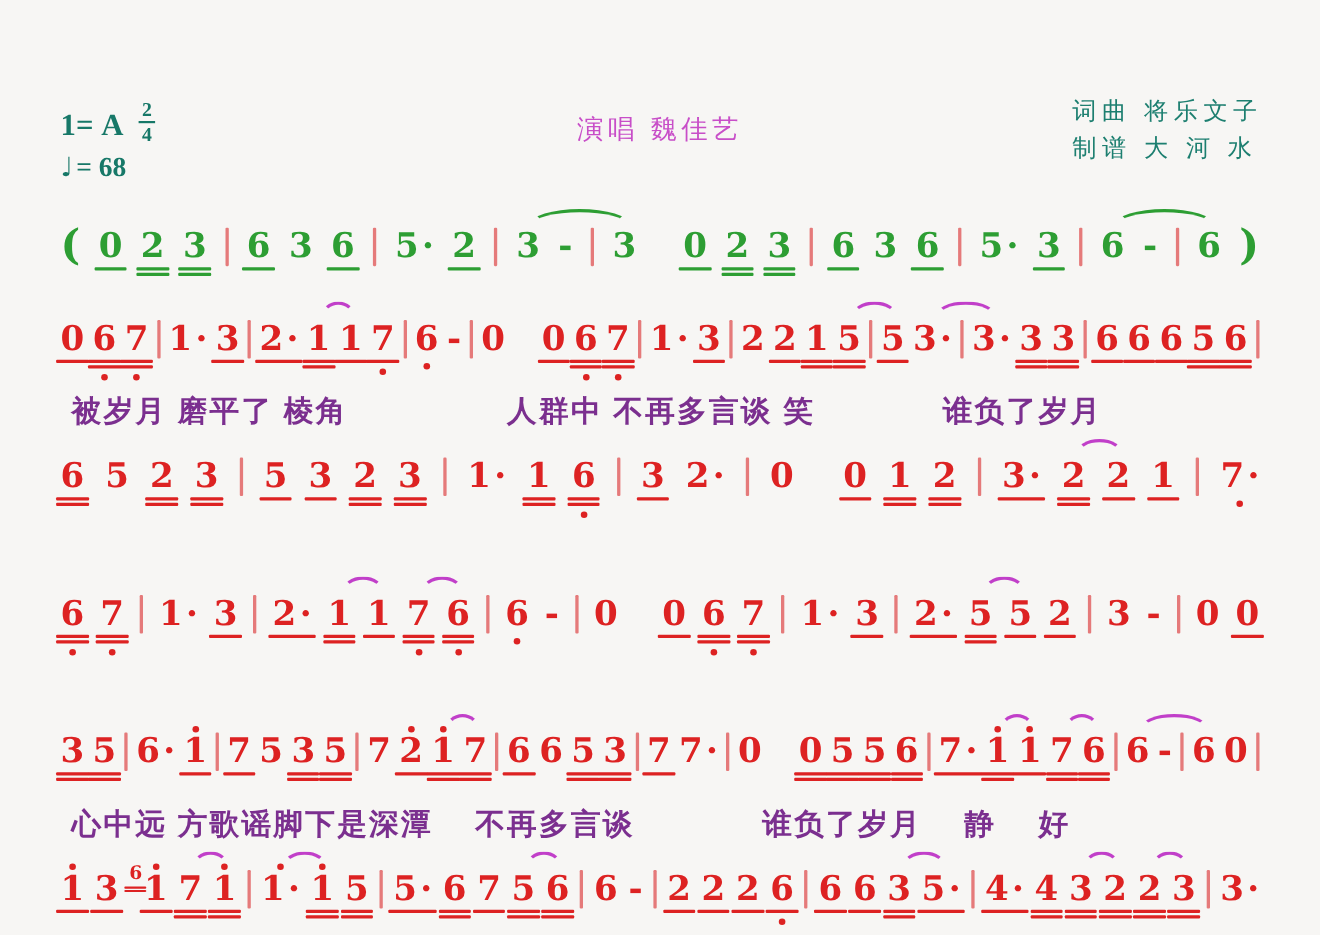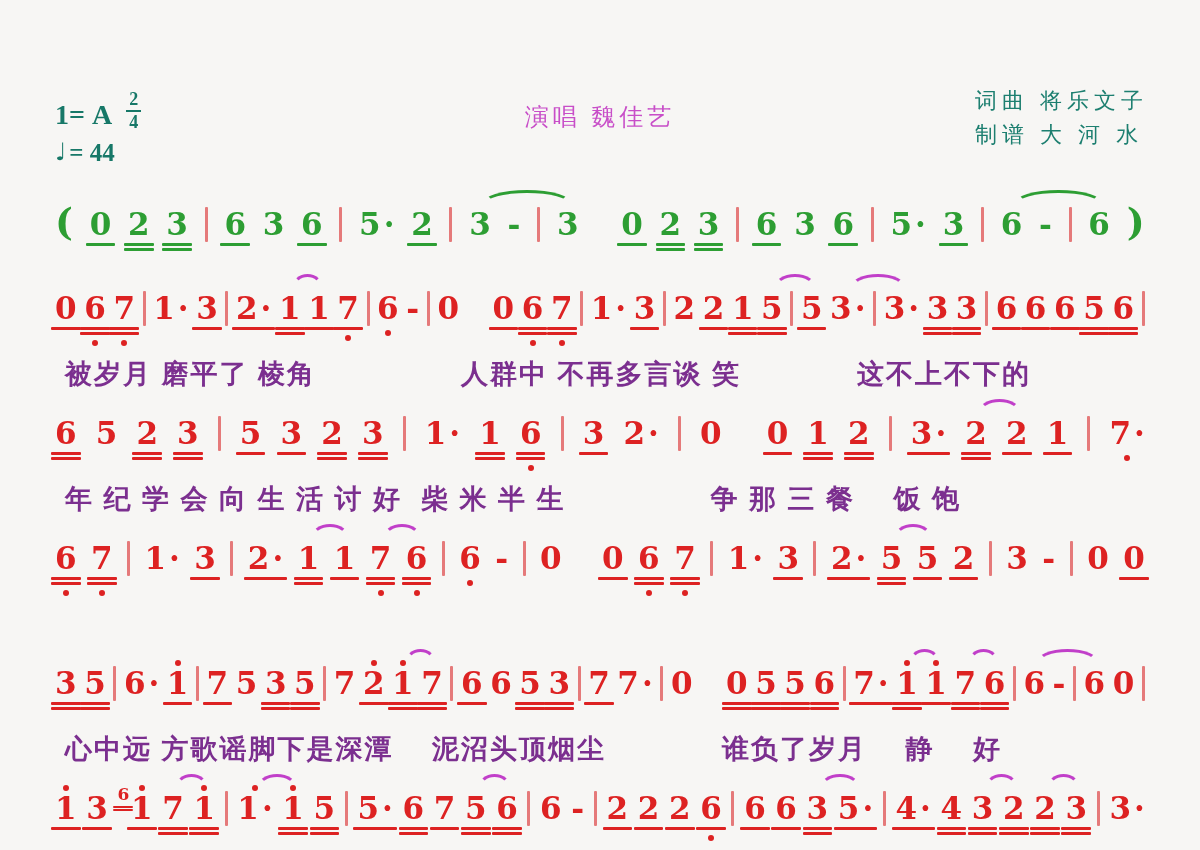--- a/index.html
+++ b/index.html
@@ -58,21 +58,21 @@
   <div class="keyblock">
     <div class="keyrow">
       <span>1=</span>&nbsp;<span>A</span>
       <span class="frac">
         <span class="fn">2</span>
         <span class="fd">4</span>
       </span>
     </div>
     <div class="temporow">
       <span class="noteglyph">♩</span>
-      <span>= 44</span>
+      <span>= 68</span>
     </div>
   </div>
 
   <div class="system" style="top:197px">
     <div class="notation" style="color: rgb(45, 158, 51);">
         <div class="paren">(</div>
         <div class="note">
           <div class="slot-top"></div>
           <div class="numrow">
             <span>0</span>
@@ -623,21 +623,21 @@
             <div class="ul"></div>
             <div class="ul"></div>
           </div>
           <div class="slot-bot"></div>
         </div>
         <div class="bar" style="background: rgb(229, 122, 122);"></div>
         <div class="arc" style="left: 237px; width: 25px; border-top-color: rgb(193, 63, 201);"></div>
         <div class="arc" style="left: 719px; width: 36px; border-top-color: rgb(193, 63, 201);"></div>
         <div class="arc" style="left: 794.5px; width: 50px; border-top-color: rgb(193, 63, 201);"></div>
       </div>
-    <div class="lyrics">被岁月 磨平了 棱角　　　　　人群中 不再多言谈 笑　　　　这不上不下的</div>
+    <div class="lyrics">被岁月 磨平了 棱角　　　　　人群中 不再多言谈 笑　　　　谁负了岁月</div>
   </div>
 
   <div class="system" style="top:406px">
     <div class="notation" style="color: rgb(221, 34, 34);">
         <div class="note">
           <div class="slot-top"></div>
           <div class="numrow">
             <span>6</span>
           </div>
           <div class="uls">
@@ -864,21 +864,20 @@
             <span>7</span>
             <span class="aug">·</span>
           </div>
           <div class="uls"></div>
           <div class="slot-bot">
             <div class="odot"></div>
           </div>
         </div>
         <div class="arc" style="left: 923px; width: 37px; border-top-color: rgb(193, 63, 201);"></div>
       </div>
-    <div class="lyrics">年 纪 学 会 向 生 活 讨 好  柴 米 半 生　　　　　争 那 三 餐　 饭 饱</div>
   </div>
 
   <div class="system" style="top:531px">
     <div class="notation" style="color: rgb(221, 34, 34);">
         <div class="note">
           <div class="slot-top"></div>
           <div class="numrow">
             <span>6</span>
           </div>
           <div class="uls">
@@ -1488,21 +1487,21 @@
           </div>
           <div class="uls"></div>
           <div class="slot-bot"></div>
         </div>
         <div class="bar" style="background: rgb(229, 122, 122);"></div>
         <div class="arc" style="left: 350px; width: 25px; border-top-color: rgb(193, 63, 201);"></div>
         <div class="arc" style="left: 854px; width: 25px; border-top-color: rgb(193, 63, 201);"></div>
         <div class="arc" style="left: 913px; width: 25px; border-top-color: rgb(193, 63, 201);"></div>
         <div class="arc" style="left: 981px; width: 57px; border-top-color: rgb(193, 63, 201);"></div>
       </div>
-    <div class="lyrics">心中远 方歌谣脚下是深潭　 泥沼头顶烟尘　　　　谁负了岁月　 静　 好</div>
+    <div class="lyrics">心中远 方歌谣脚下是深潭　 不再多言谈　　　　谁负了岁月　 静　 好</div>
   </div>
 
   <div class="system" style="top:781px">
     <div class="notation" style="color: rgb(221, 34, 34);">
         <div class="note">
           <div class="slot-top">
             <div class="odot"></div>
           </div>
           <div class="numrow">
             <span>1</span>

